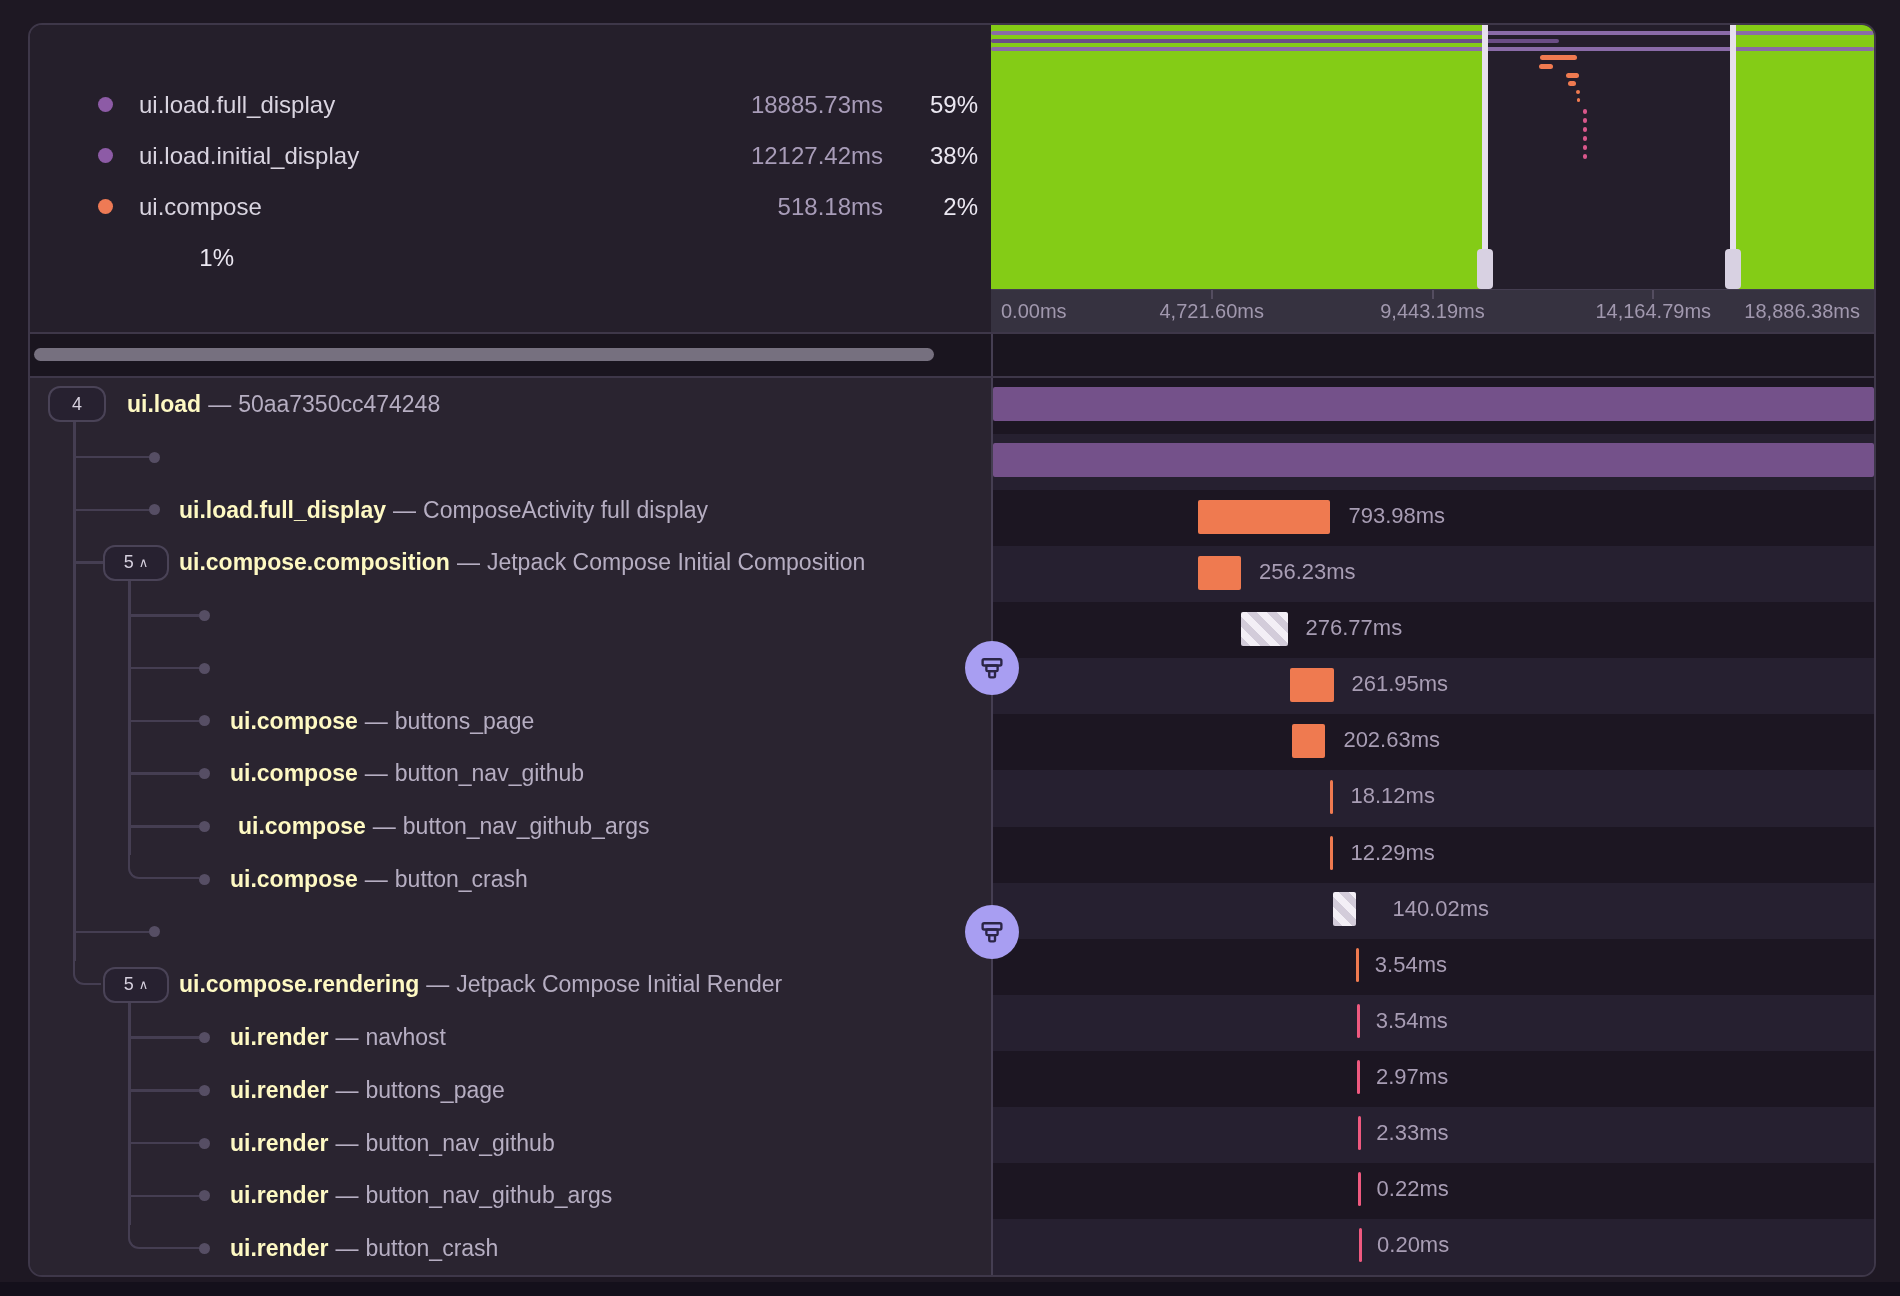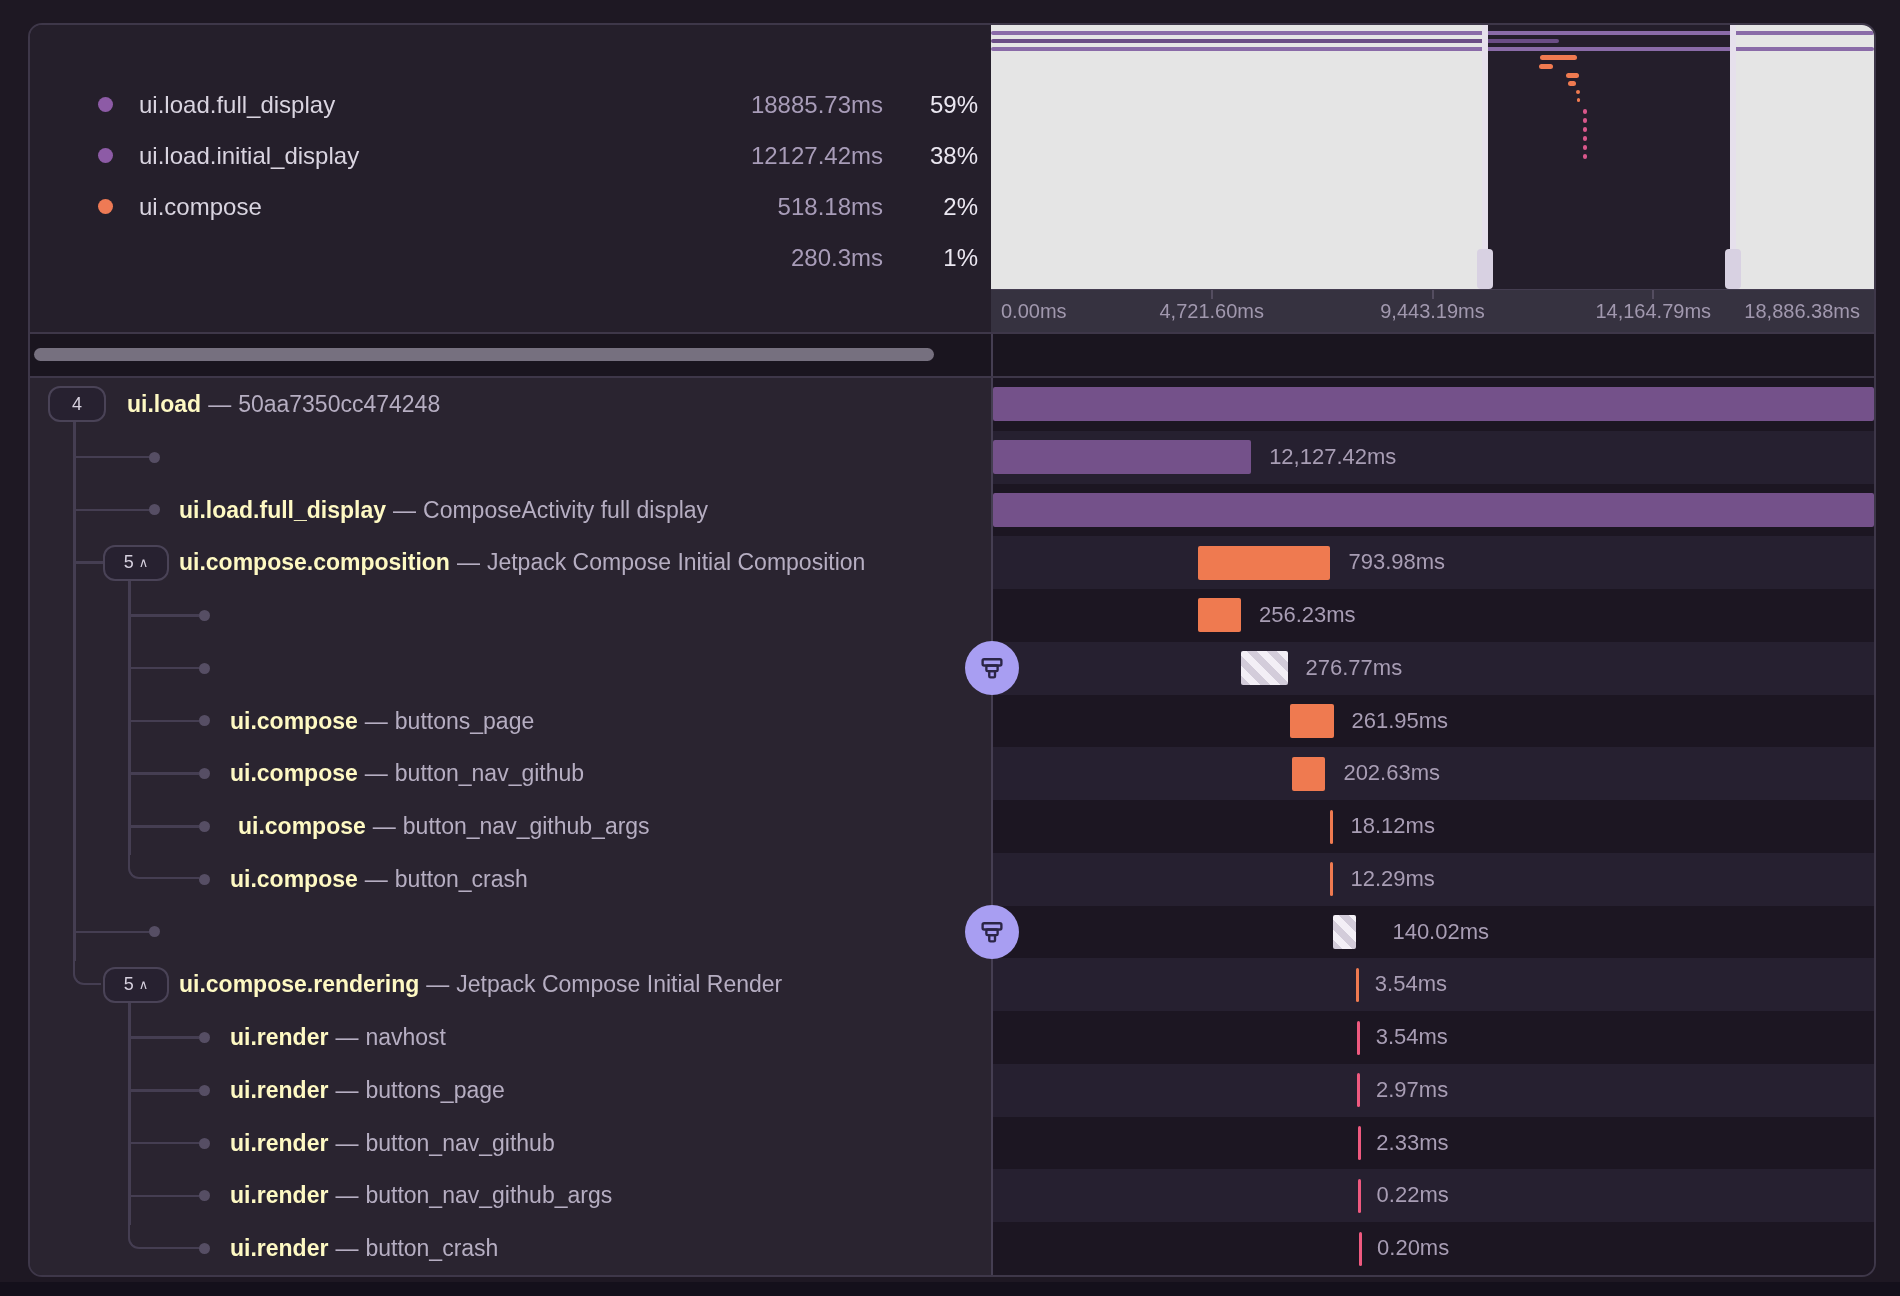--- a/index.html
+++ b/index.html
@@ -17,21 +17,21 @@
   }
   
   .top-section { height:307px; display:flex; flex:none; }
   .legend-panel { width:961px; flex:none; position:relative; background:#251f2b; padding-top:54px; }
   .legend-row { height:51px; display:flex; align-items:center; padding-left:68px; padding-right:13px; }
   .legend-dot { width:15px; height:15px; border-radius:50%; flex:none; margin-right:26px; }
   .legend-name { font-size:24px; color:#d9d4e0; flex:1 1 auto; }
   .legend-value { font-size:24px; color:#a89cb8; text-align:right; flex:1 1 auto; }
   .legend-pct { font-size:24px; color:#ebe7f1; width:95px; text-align:right; flex:none; }
   
-  .minimap { flex:1 1 auto; position:relative; background:#e5e5e5; }
+  .minimap { flex:1 1 auto; position:relative; background:#84cc16; }
   .mini-body { position:absolute; left:0; right:0; top:0; bottom:43px; overflow:hidden; }
   .mini-viewport { position:absolute; top:0; bottom:0; background:#241e2b; }
   .mini-mark { position:absolute; }
   .mini-handle { position:absolute; top:0; bottom:0; width:6px; margin-left:-3px; background:#e6e0ec; z-index:5; }
   .mini-grip { position:absolute; bottom:0; left:50%; margin-left:-8px; width:16px; height:40px; background:#d8d1e2; border-radius:4px; }
   .mini-axis { position:absolute; left:0; right:0; bottom:0; height:43px; background:#363240; border-top:1px solid #443d50; }
   .axis-tick { position:absolute; top:0; width:2px; height:9px; background:#544d60; }
   .axis-label { position:absolute; top:50%; transform:translateY(-50%); font-size:20px; color:#a198ae; white-space:nowrap; }
   
   .scroll-strip { height:46px; flex:none; background:#1a151f; border-top:2px solid #3e3749; border-bottom:2px solid #3e3749; position:relative; }
@@ -89,21 +89,20 @@
             <span class="legend-pct">38%</span>
           </div>
           <div class="legend-row">
             <span class="legend-dot" style="background: rgb(238, 122, 85);"></span>
             <span class="legend-name">ui.compose</span>
             <span class="legend-value">518.18ms</span>
             <span class="legend-pct">2%</span>
           </div>
           <div class="legend-row">
             <span class="legend-dot" style="visibility: hidden;"></span>
-            <span class="legend-value">280.3ms</span>
             <span class="legend-pct">1%</span>
           </div>
         </div>
     </div>
     <div class="minimap" id="minimap">
       <div class="mini-body" id="mini-body">
         <div class="mini-viewport" id="mini-viewport" style="left: 56%; width: 28%;"></div>
         <div id="mini-marks">
             <div class="mini-mark" style="left: 0%; width: max(100%, 3px); top: 6px; height: 4px; background: rgb(138, 107, 168); border-radius: 2.5px;"></div>
             <div class="mini-mark" style="left: 0%; width: max(64.3%, 3px); top: 14px; height: 4px; background: rgb(107, 77, 134); border-radius: 2.5px;"></div>
@@ -233,24 +232,20 @@
         <div class="tree-row" style="top: 844.16px; height: 52.76px;">
           <div class="tree-label" style="left: 200px; line-height: 52.76px; height: 52.76px;"><span class="tree-op">ui.render</span><span class="tree-sep">—</span><span class="tree-desc">button_crash</span></div>
         </div>
       </div>
     <div class="panel-divider"></div>
     <div class="bars-panel" id="bars-panel">
         <div class="bar-row">
           <div class="span-bar purple" style="left: 0%; width: 100%; top: 9.38px;"></div>
         </div>
         <div class="bar-row">
-          <div class="span-bar purple" style="left: 0%; width: 29.3%; top: 9.38px;"></div>
-          <span class="bar-duration" style="left: calc(29.3% + 18px); height: 52.76px; line-height: 52.76px;">12,127.42ms</span>
-        </div>
-        <div class="bar-row">
           <div class="span-bar purple" style="left: 0%; width: 100%; top: 9.38px;"></div>
         </div>
         <div class="bar-row">
           <div class="span-bar orange" style="left: 23.3%; width: 15%; top: 9.38px;"></div>
           <span class="bar-duration" style="left: calc(38.3% + 18px); height: 52.76px; line-height: 52.76px;">793.98ms</span>
         </div>
         <div class="bar-row">
           <div class="span-bar orange" style="left: 23.3%; width: 4.85%; top: 9.38px;"></div>
           <span class="bar-duration" style="left: calc(28.15% + 18px); height: 52.76px; line-height: 52.76px;">256.23ms</span>
         </div>

